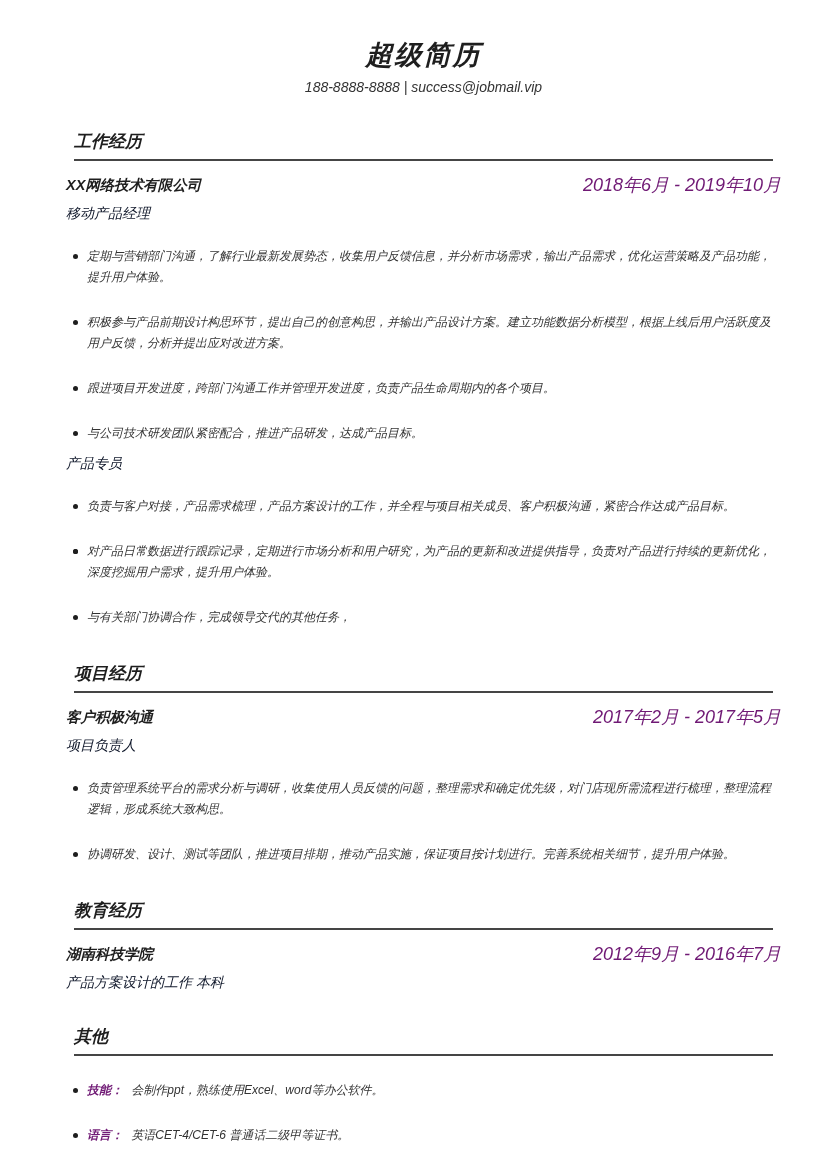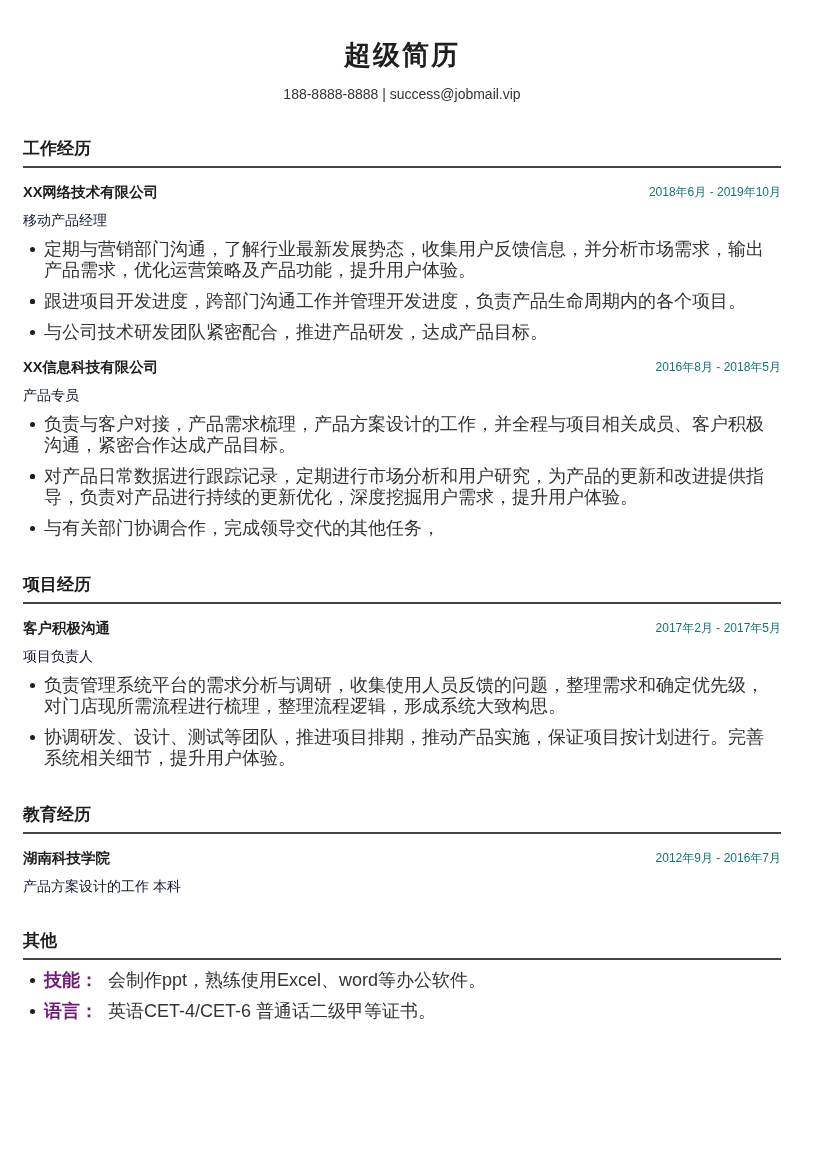--- a/index.html
+++ b/index.html
@@ -11,83 +11,84 @@
     width: 826px;
     height: 1169px;
     overflow: hidden;
     font-family: "Liberation Sans", "DejaVu Sans", sans-serif;
     color: #333333;
   }
   .page {
     box-sizing: border-box;
     width: 826px;
     height: 1169px;
-    padding: 34px 45px 20px 23px;
+    padding: 34px 45px 20px 66px;
+    font-style: italic;
   }
   .resume-title {
     margin: 6px 0 0 0;
     text-align: center;
     font-size: 27px;
     line-height: 31px;
     font-weight: 700;
     color: #1e1e1e;
     letter-spacing: 2px;
   }
   .contact-line {
-    margin-top: 15px;
+    margin-top: 8px;
     text-align: center;
     font-size: 14px;
     line-height: 17px;
     color: #333333;
   }
   .section {
     margin-top: 36px;
   }
   .section-title {
-    margin: 0;
+    margin: 8px;
     font-size: 17px;
     line-height: 20px;
     font-weight: 700;
     color: #1e1e1e;
     padding-bottom: 7px;
     border-bottom: 2px solid #454545;
   }
   .entry-head {
     display: flex;
     justify-content: space-between;
     align-items: flex-start;
     margin-top: 15px;
   }
   .entry-name {
     font-size: 14.5px;
     line-height: 18px;
     font-weight: 700;
     color: #1e1e1e;
   }
   .entry-dates {
-    font-size: 12px;
+    font-size: 18px;
     line-height: 18px;
-    color: #0f766e;
+    color: #701a75;
   }
   .entry-role {
     margin-top: 10px;
     font-size: 14px;
     line-height: 18px;
     color: #0f172a;
   }
   ul.bullets {
     list-style: none;
     margin: 4px 0 0 0;
     padding: 0;
   }
   ul.bullets li {
     position: relative;
     padding-left: 21px;
-    margin-top: 10px;
-    font-size: 18px;
+    margin-top: 24px;
+    font-size: 12px;
     line-height: 21px;
     color: #333333;
   }
   ul.bullets li .dot {
     position: absolute;
     left: 7px;
     top: 8px;
     width: 5px;
     height: 5px;
     border-radius: 50%;
@@ -111,31 +112,27 @@
     <h2 class="section-title">工作经历</h2>
 
     <div>
       <div class="entry-head">
         <span class="entry-name">XX网络技术有限公司</span>
         <span class="entry-dates">2018年6月 - 2019年10月</span>
       </div>
       <div class="entry-role">移动产品经理</div>
       <ul class="bullets">
         <li><span class="dot"></span><span>定期与营销部门沟通，了解行业最新发展势态，收集用户反馈信息，并分析市场需求，输出产品需求，优化运营策略及产品功能，提升用户体验。</span></li>
-        <li><span class="dot"></span></li>
+        <li><span class="dot"></span><span>积极参与产品前期设计构思环节，提出自己的创意构思，并输出产品设计方案。建立功能数据分析模型，根据上线后用户活跃度及用户反馈，分析并提出应对改进方案。</span></li>
         <li><span class="dot"></span><span>跟进项目开发进度，跨部门沟通工作并管理开发进度，负责产品生命周期内的各个项目。</span></li>
         <li><span class="dot"></span><span>与公司技术研发团队紧密配合，推进产品研发，达成产品目标。</span></li>
       </ul>
     </div>
 
     <div>
-      <div class="entry-head">
-        <span class="entry-name">XX信息科技有限公司</span>
-        <span class="entry-dates">2016年8月 - 2018年5月</span>
-      </div>
       <div class="entry-role">产品专员</div>
       <ul class="bullets">
         <li><span class="dot"></span><span>负责与客户对接，产品需求梳理，产品方案设计的工作，并全程与项目相关成员、客户积极沟通，紧密合作达成产品目标。</span></li>
         <li><span class="dot"></span></li>
         <li><span class="dot"></span><span>对产品日常数据进行跟踪记录，定期进行市场分析和用户研究，为产品的更新和改进提供指导，负责对产品进行持续的更新优化，深度挖掘用户需求，提升用户体验。</span></li>
         <li><span class="dot"></span><span>与有关部门协调合作，完成领导交代的其他任务，</span></li>
       </ul>
     </div>
   </div>
 

